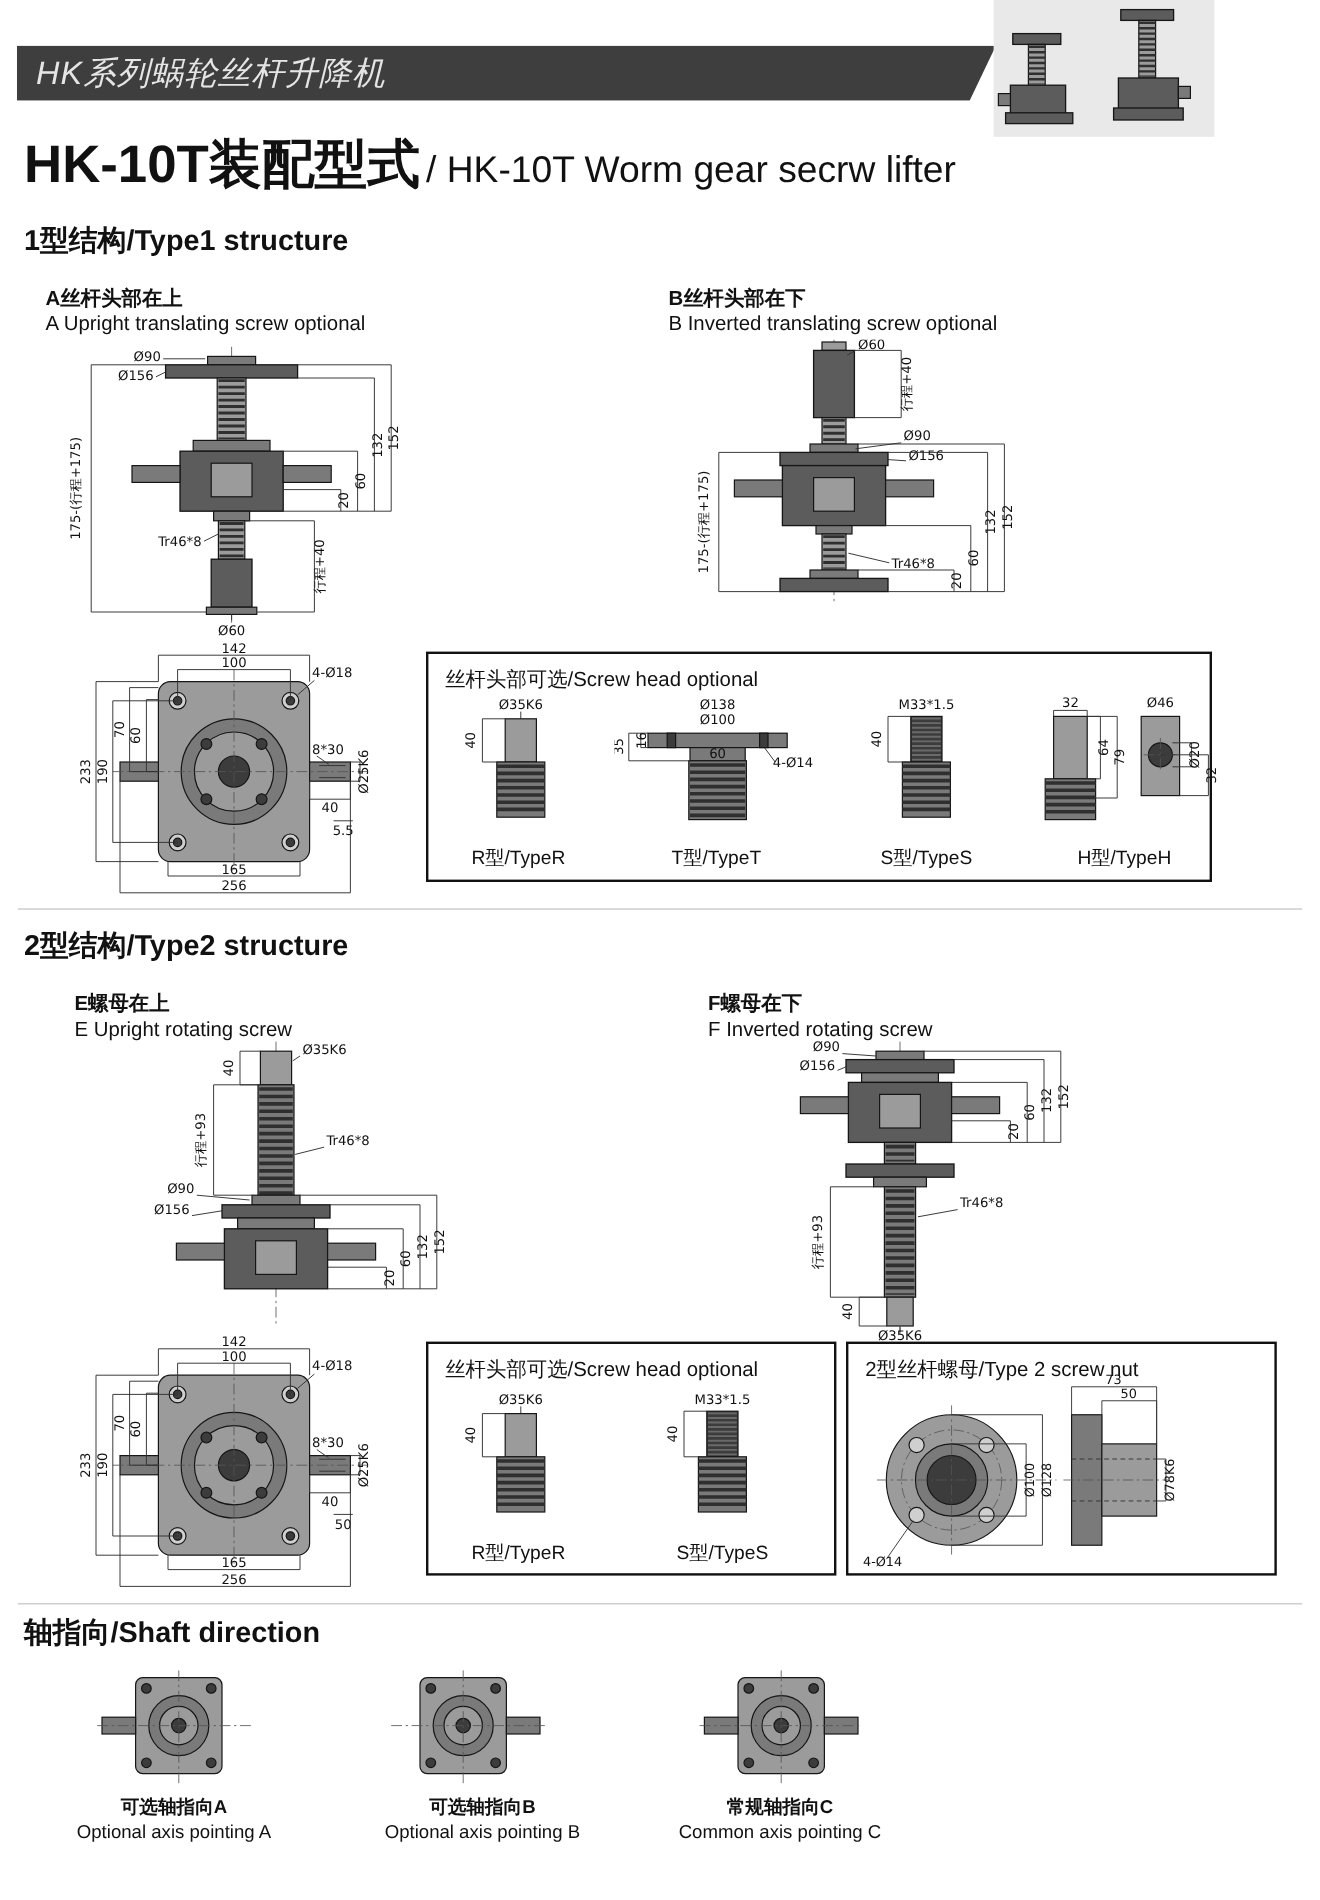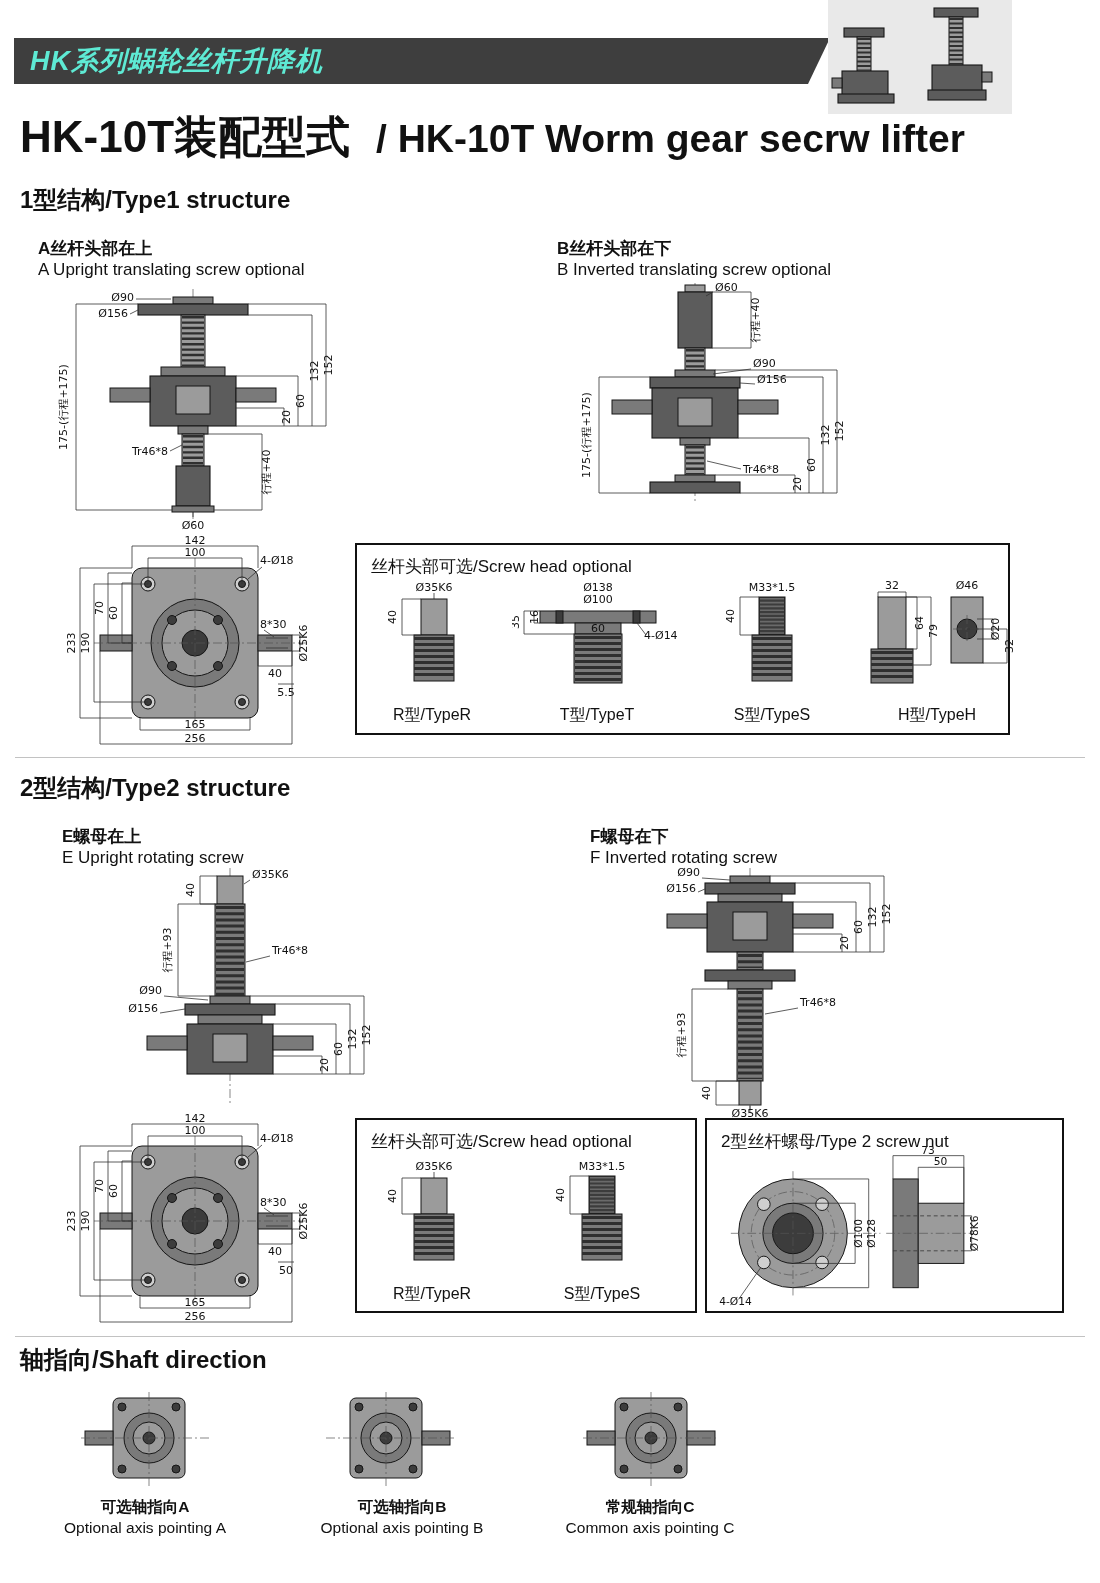--- a/index.html
+++ b/index.html
@@ -2,25 +2,25 @@
 <html><head>
 <meta charset="utf-8">
 <style>
   *{margin:0;padding:0;box-sizing:border-box}
   html,body{background:#ffffff}
   body{font-family:"Liberation Sans","DejaVu Sans",sans-serif;color:#111}
   .page{position:relative;width:1100px;height:1583px;background:#fff;overflow:hidden}
   .abs{position:absolute}
   .banner{position:absolute;left:14px;top:38px;width:816px;height:46px;background:#3e3e3e;
           clip-path:polygon(0 0,100% 0,calc(100% - 22px) 100%,0 100%);display:flex;align-items:center}
-  .banner-title{color:#5eead4;font-style:italic;font-weight:bold;font-size:27px;padding-left:16px;letter-spacing:1px}
+  .banner-title{color:#e5e5e5;font-style:italic;font-weight:normal;font-size:27px;padding-left:16px;letter-spacing:1px}
   .photo-bg{position:absolute;left:828px;top:0;width:184px;height:114px;background:#e9e9e9}
-  .pagetitle{position:absolute;left:20px;top:108px;display:flex;align-items:baseline;gap:26px}
+  .pagetitle{position:absolute;left:20px;top:108px;display:flex;align-items:baseline;gap:5px}
   .pagetitle .cn{font-size:44px;font-weight:bold}
-  .pagetitle .en{font-size:39px;font-weight:700}
+  .pagetitle .en{font-size:31px;font-weight:400}
   .secthead{position:absolute;left:20px;font-size:24px;font-weight:bold}
   .divider{position:absolute;left:15px;width:1070px;height:0;border-top:1px solid #c2c2c2}
   .dtitle{position:absolute;font-size:17px;line-height:21px}
   .dtitle .cn{font-weight:bold}
   .box{position:absolute;border:2px solid #111;background:#fff}
   .boxtitle{position:absolute;left:14px;top:10px;font-size:17px;font-weight:normal}
   .hlabel{position:absolute;font-size:16px;text-align:center;width:150px}
   .slabel{position:absolute;text-align:center;font-size:15.5px;line-height:21px}
   .slabel .cn{font-weight:700}
   .slabel .en{font-weight:400}

